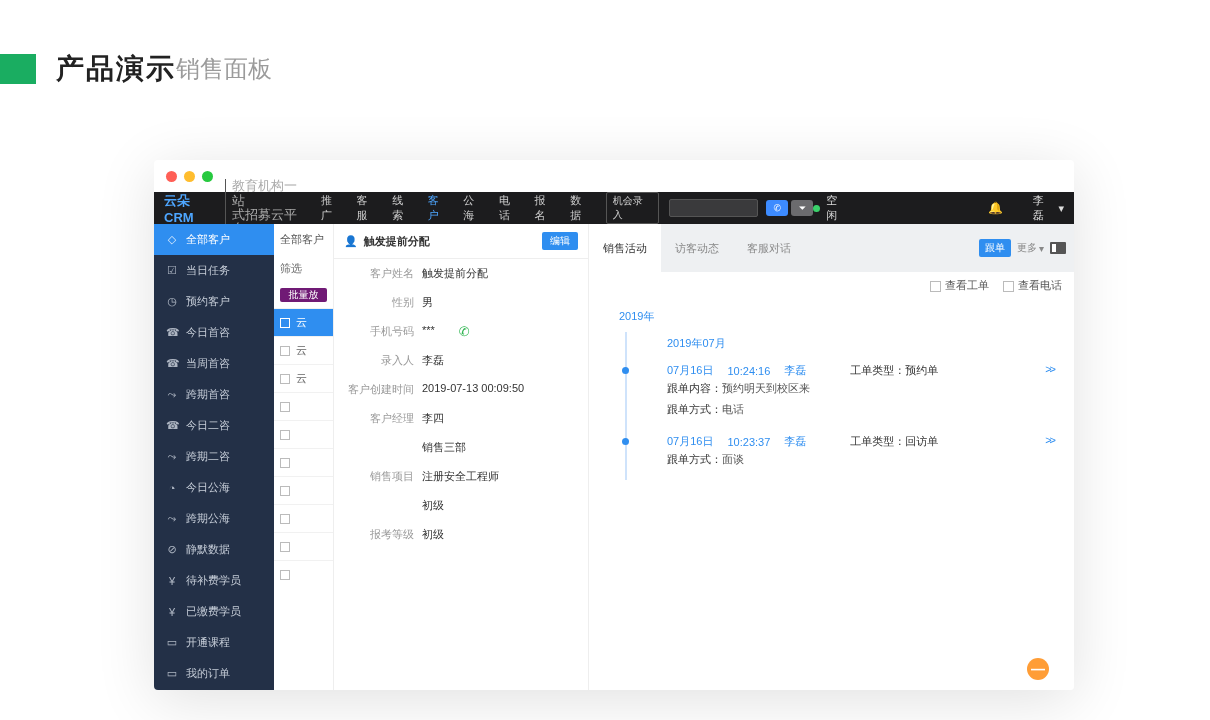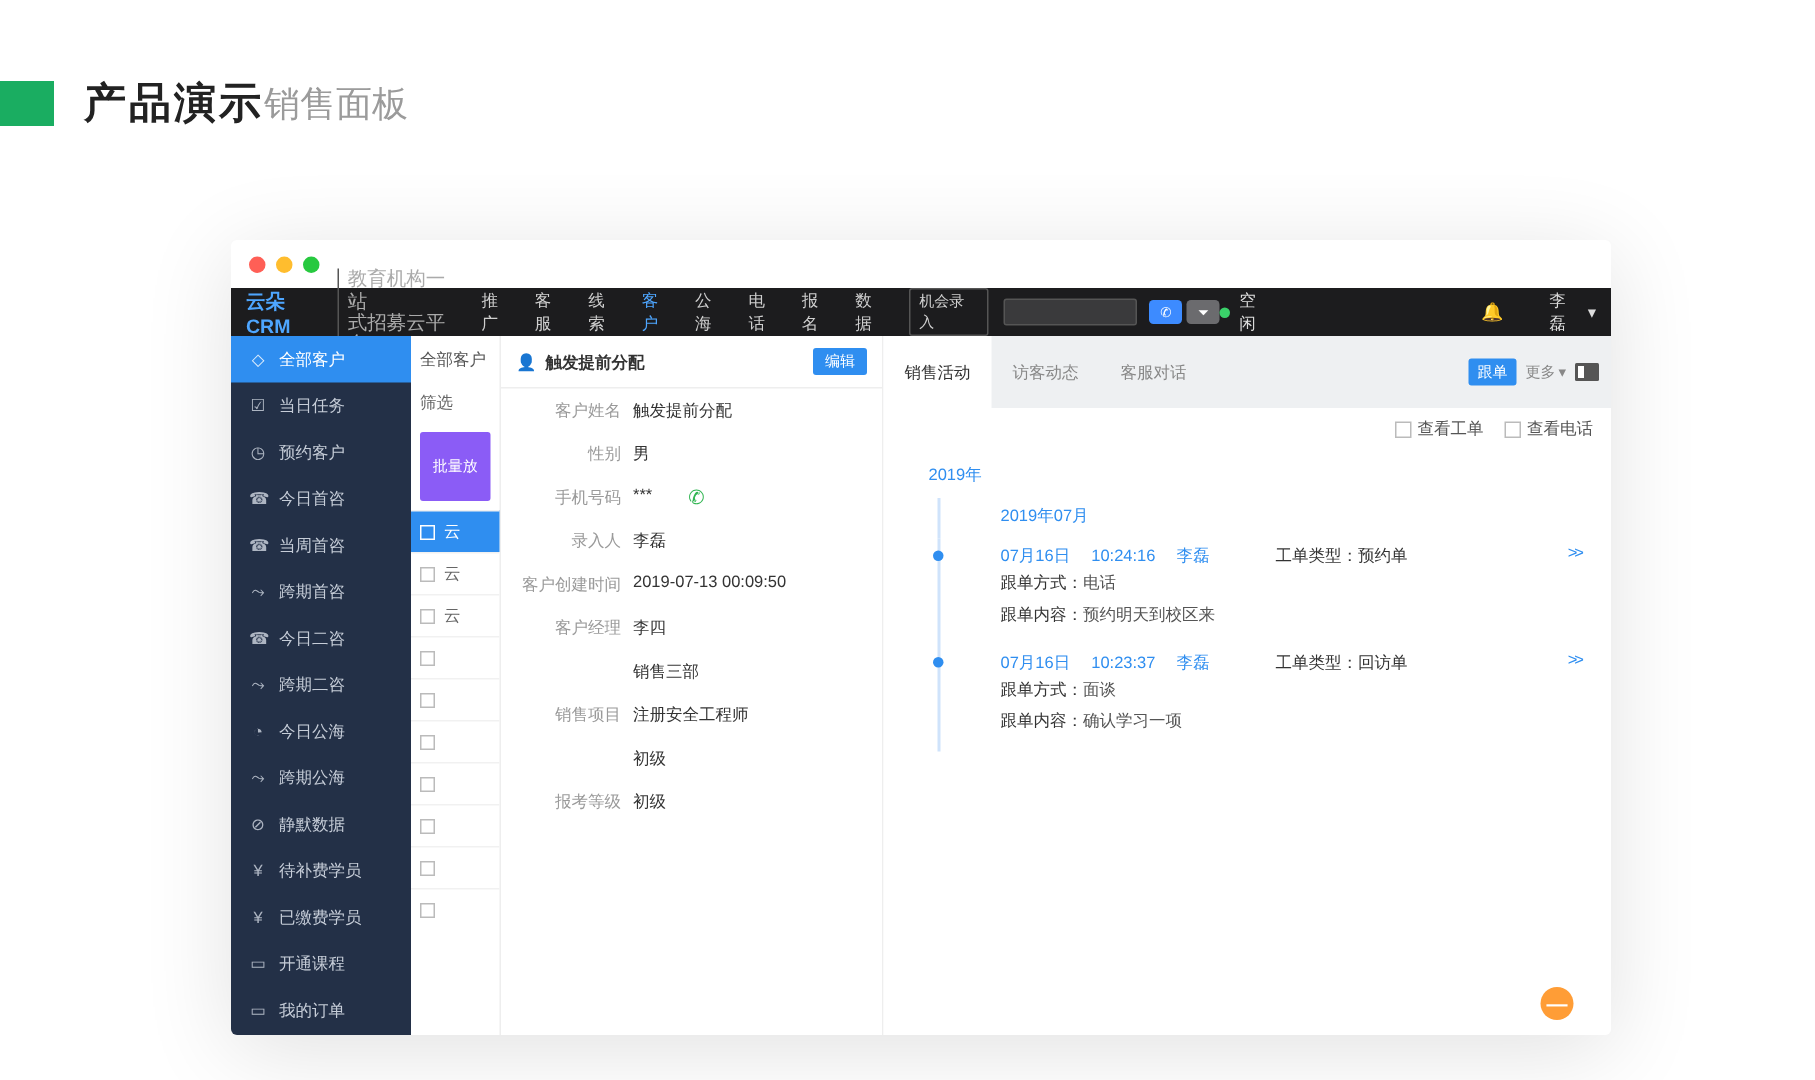--- a/index.html
+++ b/index.html
@@ -37,21 +37,21 @@
 .body { flex: 1; display: flex; overflow: hidden; }
 .sidebar { width: 120px; background: #233047; color: #c6cdd8; font-size: 11px; }
 .sb-item { display: flex; align-items: center; gap: 8px; padding: 8px 12px; cursor: pointer; }
 .sb-item.active { background: #2f8ef0; color: #fff; }
 .sb-ico { width: 12px; text-align: center; font-size: 11px; opacity: .85; }
 
 .main { flex: 1; background: #f7f7f8; display: flex; overflow: hidden; position: relative; }
 .listcol { width: 60px; background: #fff; border-right: 1px solid #eee; display: flex; flex-direction: column; font-size: 11px; }
 .listhdr { padding: 8px 6px; color: #555; }
 .filterrow { padding: 6px; color: #666; }
-.bulkbtn { margin: 6px; padding: 16px 6px; background: #8b5cf6; color: #fff; border-radius: 2px; font-size: 10px; text-align: center; font-family: Liberation Serif, serif; }
+.bulkbtn { margin: 6px; padding: 0 6px; background: #701a75; color: #fff; border-radius: 2px; font-size: 10px; text-align: center; font-family: Liberation Serif, serif; }
 .tblrow { height: 28px; border-top: 1px solid #f1f1f1; display: flex; align-items: center; padding: 0 6px; gap: 6px; color: #666; }
 .tblrow.sel { background: #2f8ef0; color: #fff; }
 .cb { width: 10px; height: 10px; border: 1px solid #bbb; }
 .tblrow.sel .cb { border-color: #fff; }
 
 .detail { width: 255px; background: #fff; border-right: 1px solid #eee; font-size: 11px; color: #333; }
 .detail-hdr { display: flex; align-items: center; padding: 8px 10px; border-bottom: 1px solid #eee; }
 .detail-hdr .ico { margin-right: 6px; font-size: 11px; }
 .detail-hdr .ttl { flex: 1; font-weight: 600; }
 .editbtn { background: #2f8ef0; color: #fff; padding: 2px 8px; border-radius: 2px; font-size: 10px; }
@@ -323,33 +323,32 @@
           <div class="year">2019年</div>
           <div class="month">2019年07月</div>
           <div id="entries">
               <div class="entry">
                 <div class="entry-hdr">
                   <span class="date">07月16日</span>
                   <span class="time">10:24:16</span>
                   <span class="who">李磊</span>
                   <span class="type">工单类型：预约单</span>
                 </div>
+                <div class="entry-line"><span class="lbl">跟单内容：</span>预约明天到校区来</div>
                 <div class="entry-line"><span class="lbl">跟单方式：</span>电话</div>
-                <div class="entry-line"><span class="lbl">跟单内容：</span>预约明天到校区来</div>
                 <span class="expand">&gt;&gt;</span>
               </div>
               <div class="entry">
                 <div class="entry-hdr">
                   <span class="date">07月16日</span>
                   <span class="time">10:23:37</span>
                   <span class="who">李磊</span>
                   <span class="type">工单类型：回访单</span>
                 </div>
                 <div class="entry-line"><span class="lbl">跟单方式：</span>面谈</div>
-                <div class="entry-line"><span class="lbl">跟单内容：</span>确认学习一项</div>
                 <span class="expand">&gt;&gt;</span>
               </div>
             </div>
         </div>
       </div>
 
       <div class="fab">—</div>
     </div>
   </div>
 </div>

